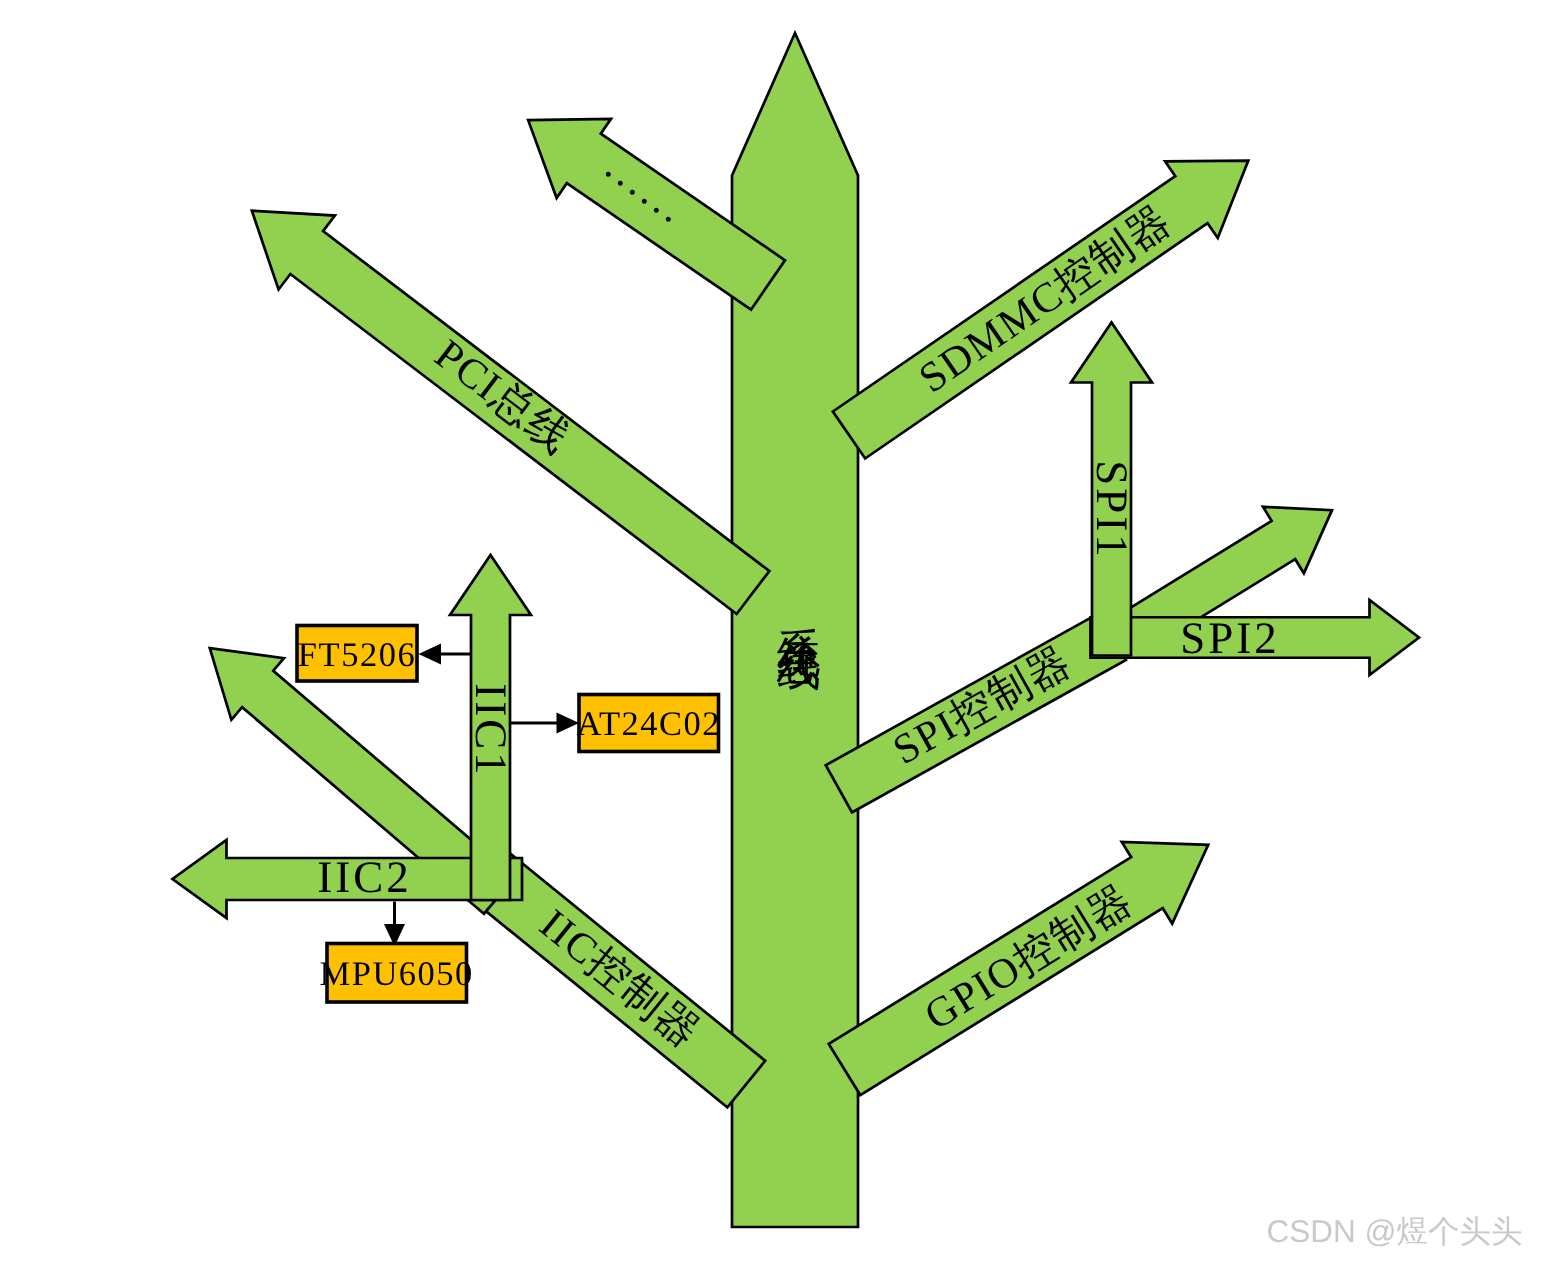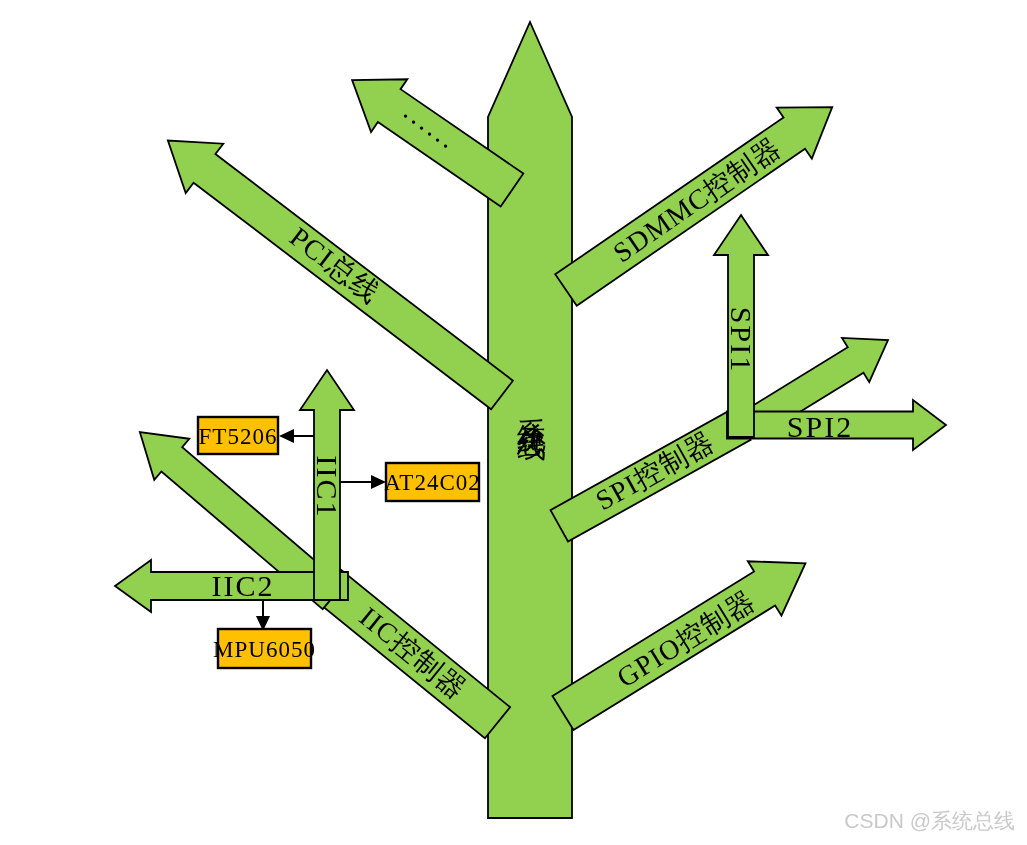--- a/index.html
+++ b/index.html
@@ -133,15 +133,15 @@
       <polygon class="chead" points="263,631 256,616 270,616"></polygon>
     </g>
     <g>
       <rect class="chip-rect" x="218" y="629" width="93" height="39"></rect>
       <text class="lbl chip-lbl" x="264.5" y="649" dominant-baseline="central">MPU6050</text>
     </g>
   </svg>
 
   <div class="trunk-label">系统总线</div>
 
-  <div class="watermark">CSDN @系统总线</div>
+  <div class="watermark">CSDN @煜个头头</div>
 
 </div>
 
 </body></html>

